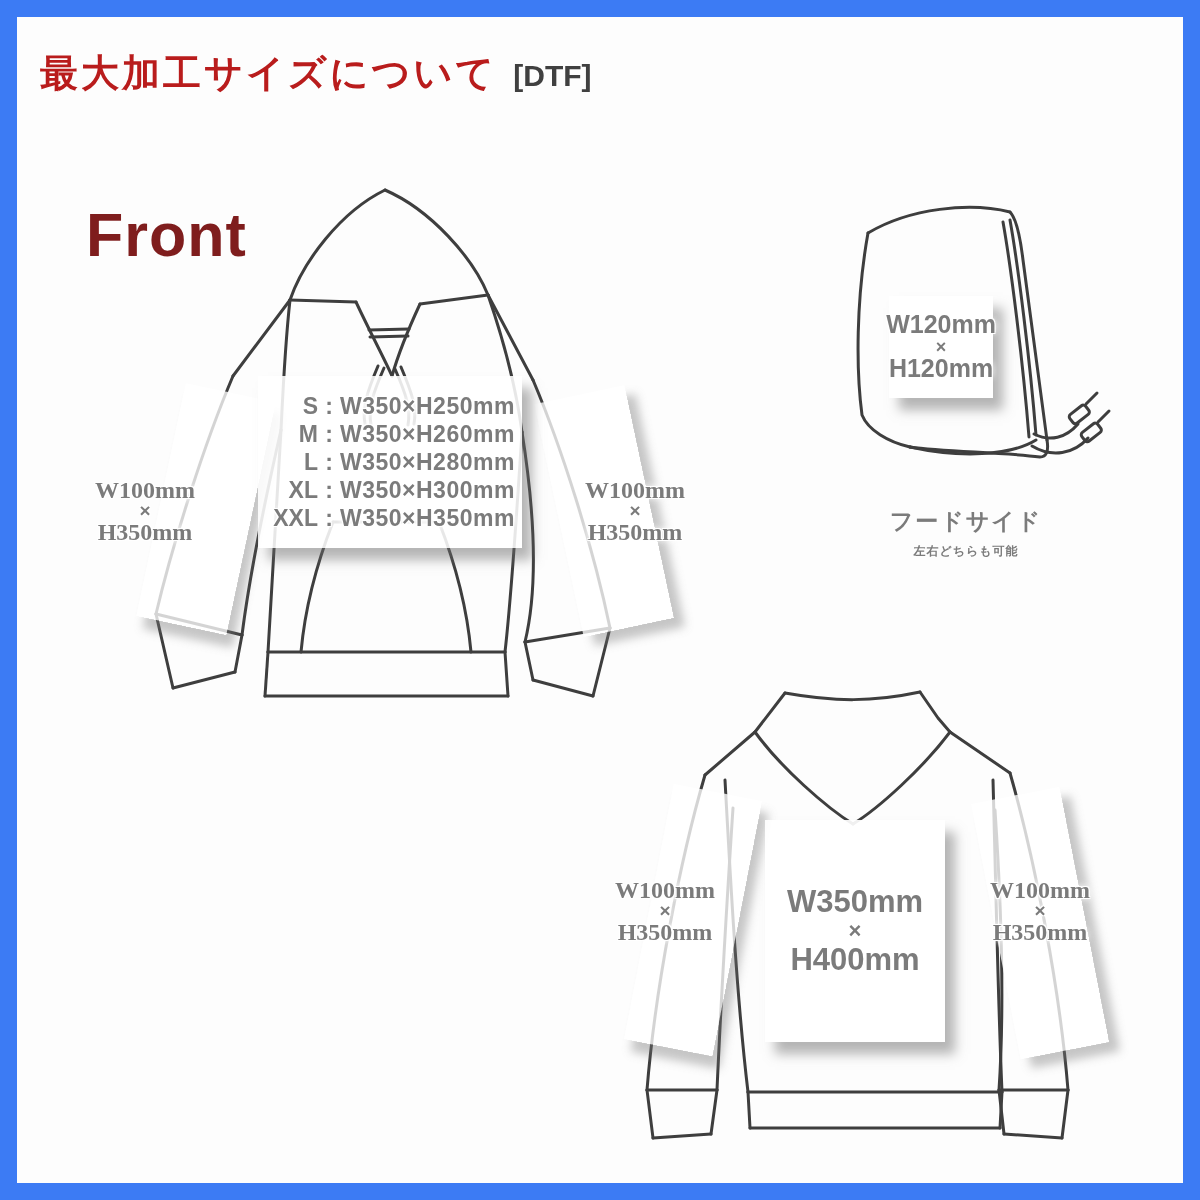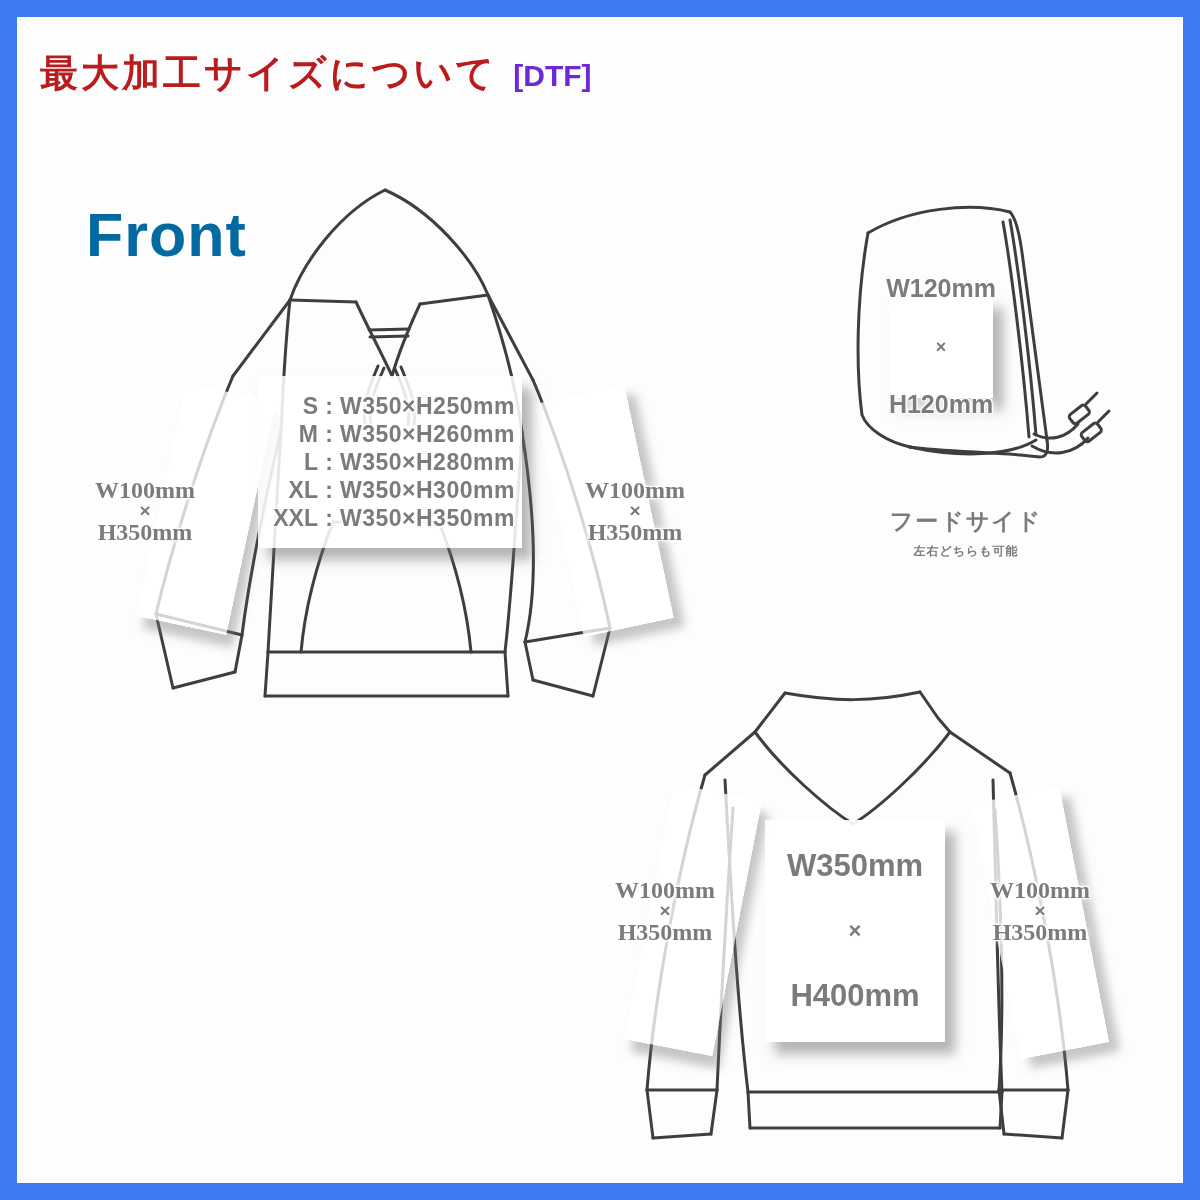--- a/index.html
+++ b/index.html
@@ -3,22 +3,22 @@
 <meta charset="utf-8">
 <style>
   html,body{margin:0;padding:0;background:#ffffff;}
   .page{
     position:relative;width:1200px;height:1200px;background:#fdfdfd;
     font-family:"Liberation Sans","DejaVu Sans",sans-serif;overflow:hidden;
   }
   .frame{position:absolute;inset:0;border:17px solid #3C7BF4;pointer-events:none;z-index:50;}
   .title-bar{position:absolute;left:40px;top:48px;z-index:10;white-space:nowrap;}
   .title{font-size:38px;font-weight:bold;color:#b91c1c;letter-spacing:3px;}
-  .title-tag{font-size:30px;font-weight:bold;color:#6d28d9;margin-left:16px;letter-spacing:0;}
-  .heading{position:absolute;z-index:10;font-size:61px;font-weight:bold;color:#0369a1;letter-spacing:1px;}
+  .title-tag{font-size:30px;font-weight:bold;color:#404040;margin-left:16px;letter-spacing:0;}
+  .heading{position:absolute;z-index:10;font-size:61px;font-weight:bold;color:#7f1d1d;letter-spacing:1px;}
   #h-front{left:86px;top:200px;}
   #h-side{left:686px;top:202px;}
   #h-back{left:448px;top:1040px;}
 
   svg.draw{position:absolute;z-index:1;}
   svg.draw path, svg.draw line, svg.draw rect{
     fill:none;stroke:#3E3E3E;stroke-width:3;stroke-linecap:round;stroke-linejoin:round;
   }
 
   .patch{position:absolute;background:rgba(255,255,255,0.88);
@@ -34,21 +34,21 @@
 
   .size-panel{left:258px;top:376px;width:264px;height:172px;
     display:flex;flex-direction:column;justify-content:center;gap:4px;}
   .size-row{display:flex;align-items:baseline;justify-content:center;
     font-size:23px;font-weight:bold;color:#7B7B7B;line-height:1.05;}
   .size-row .sz{width:50px;text-align:right;}
   .size-row .colon{width:22px;text-align:center;}
   .size-row .dims{width:172px;text-align:center;letter-spacing:0.5px;}
 
   .dim-panel{display:flex;flex-direction:column;justify-content:center;align-items:center;
-    font-weight:bold;color:#7B7B7B;text-align:center;gap:36px;}
+    font-weight:bold;color:#7B7B7B;text-align:center;}
   #side-panel{left:889px;top:296px;width:104px;height:102px;}
   #side-panel .w,#side-panel .h{font-size:25px;line-height:1.1;}
   #side-panel .x{font-size:18px;line-height:0.9;}
   #back-panel{left:765px;top:820px;width:180px;height:222px;background:rgba(255,255,255,0.92);text-align:right;}
   #back-panel .w,#back-panel .h{font-size:31px;line-height:1.15;}
   #back-panel .x{font-size:22px;line-height:1.0;}
 
   .caption{position:absolute;z-index:4;color:#7B7B7B;font-weight:bold;text-align:center;}
   #hood-caption{left:866px;top:506px;width:200px;font-size:23px;letter-spacing:2px;}
   #hood-note{left:866px;top:543px;width:200px;font-size:12px;letter-spacing:1px;}

